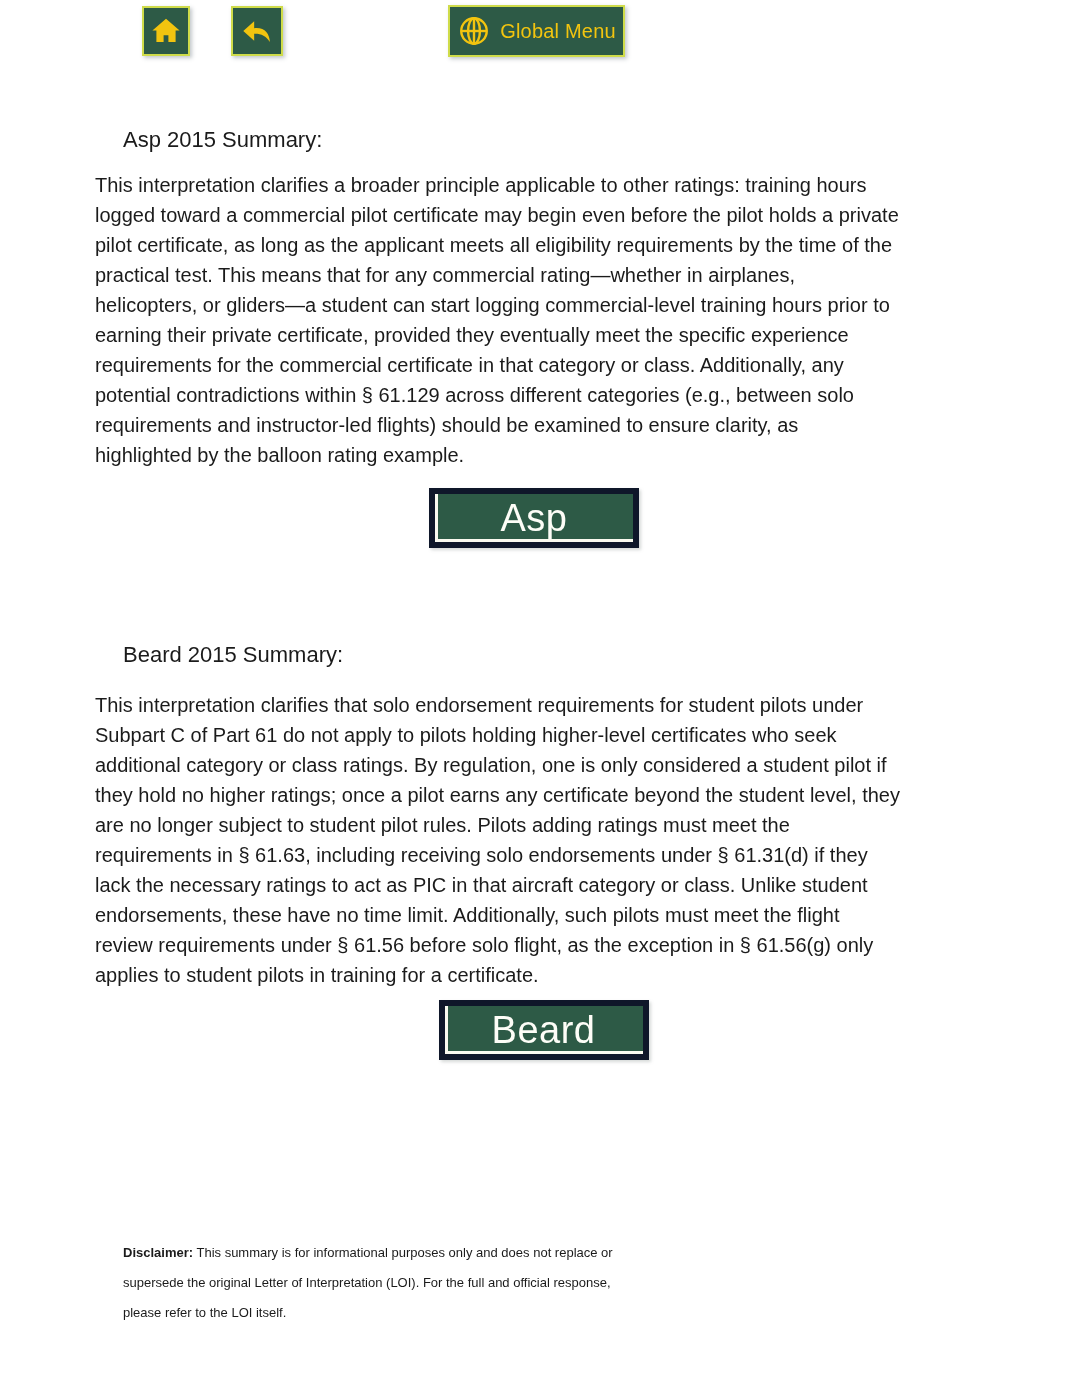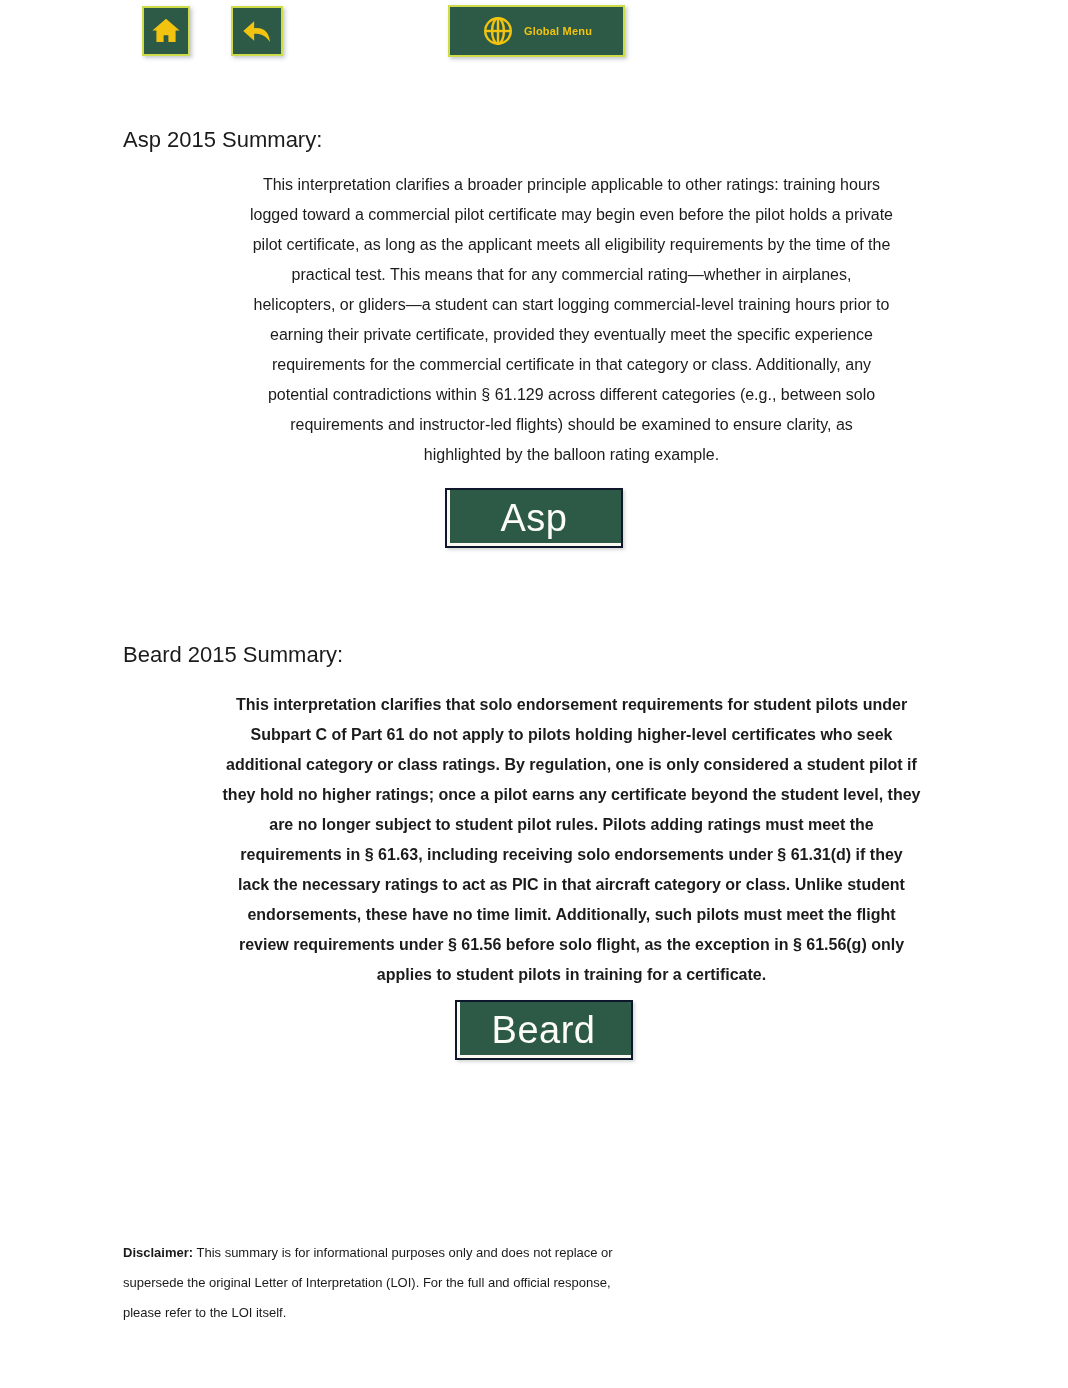--- a/index.html
+++ b/index.html
@@ -26,51 +26,50 @@
     border:2px solid var(--lime);
     box-shadow:2px 2px 4px rgba(120,130,140,.45);
     display:flex;align-items:center;justify-content:center;
     cursor:pointer;
   }
   .tool-btn.home{left:142px;top:6px;width:48px;height:50px;}
   .tool-btn.back{left:231px;top:6px;width:52px;height:50px;}
   .tool-btn.global{left:448px;top:5px;width:177px;height:52px;gap:9px;}
   .global-label{
     color:var(--gold);
-    font-weight:bold;
-    font-size:11px;
+    font-weight:normal;
+    font-size:20px;
     letter-spacing:.2px;
     white-space:nowrap;
   }
   .icon-svg{display:block;}
   
   .section-heading{
     margin:68px 0 0 123px;
     font-size:22px;
     line-height:30px;
     font-weight:normal;
   }
   .section-heading.second{margin-top:92px;}
   .body-para{
-    margin:15px 0 0 119px;
+    margin:15px 0 0 95px;
     width:905px;
-    font-size:16px;
+    font-size:20px;
     line-height:30px;
     white-space:pre-line;
-    text-align:center;
   }
-  .body-para.second{margin-top:20px;font-weight:bold;}
+  .body-para.second{margin-top:20px;}
   
   .button-row{width:100%;display:flex;justify-content:center;}
   .button-row.asp{margin-top:18px;}
   .button-row.beard{margin-top:10px;padding-left:19px;}
   .green-btn{
-    width:178px;height:60px;
+    width:210px;height:60px;
     background:var(--green);
-    border:2px solid #0f172a;
+    border:6px solid #0f172a;
     box-shadow:inset 3px -3px 0 var(--btn-highlight),2px 2px 3px rgba(140,150,145,.35);
     display:flex;align-items:center;justify-content:center;
     cursor:pointer;
   }
   .green-btn .btn-label{
     color:#fdfdf7;
     font-size:38px;
     line-height:1;
     letter-spacing:.5px;
   }

